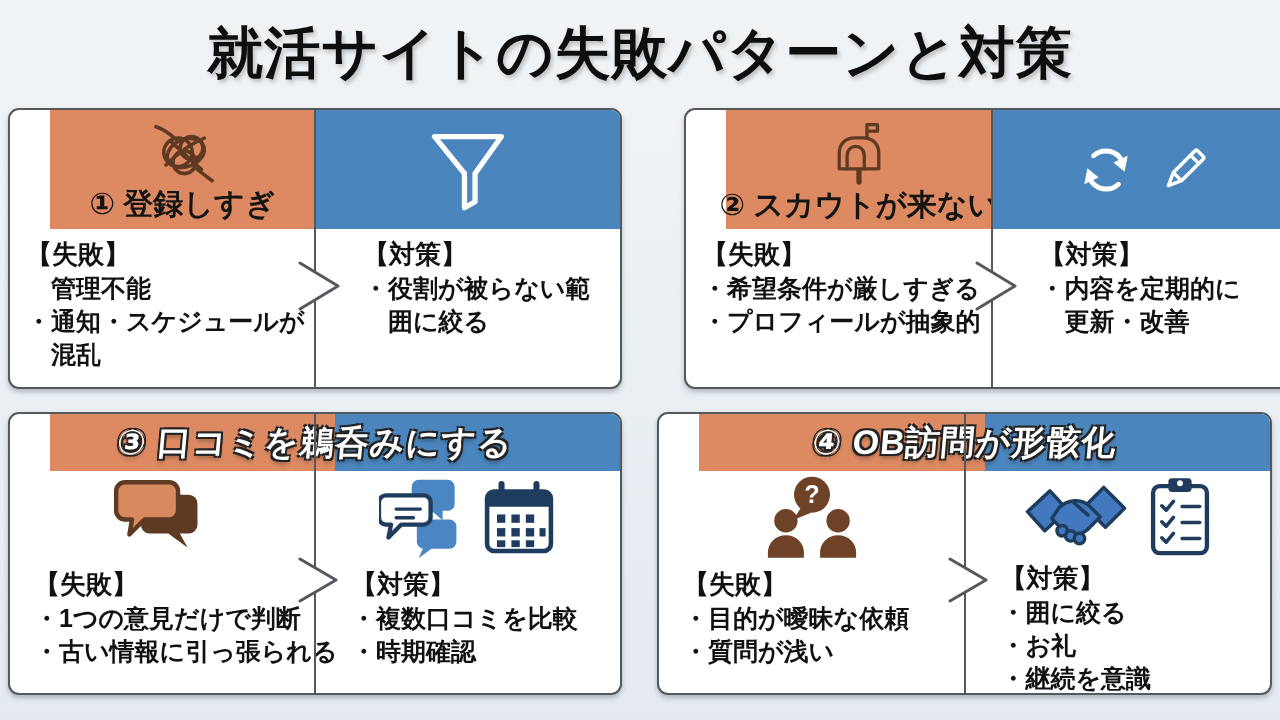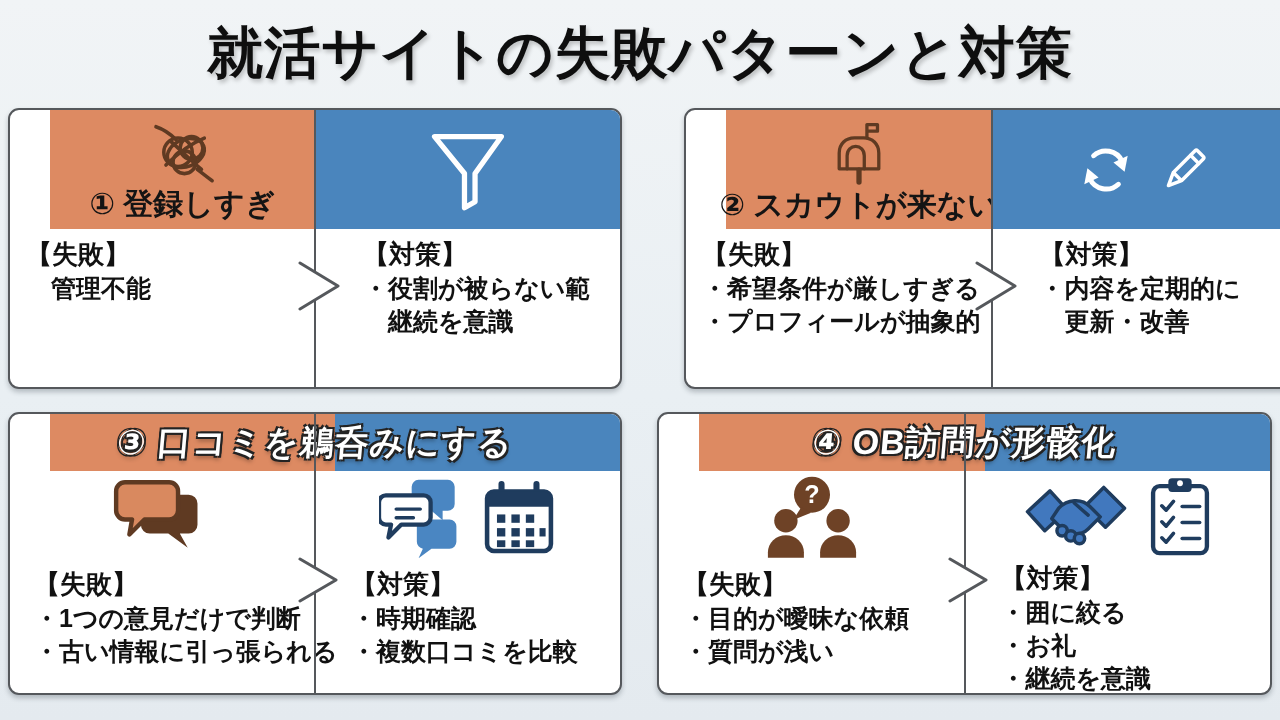--- a/index.html
+++ b/index.html
@@ -98,36 +98,38 @@
         </svg>
         <div class="head-title">① 登録しすぎ</div>
       </div>
       <div class="body">
         <div class="label">【失敗】</div>
         <ul class="blist">
             <li>
               <div class="ln cont">管理不能</div>
             </li>
             <li>
+              <div class="ln">・通知・スケジュールが</div>
+              <div class="ln cont">混乱</div>
             </li>
           </ul>
       </div>
     </div>
     <div class="half rgt">
       <div class="head blue">
         <svg width="88" height="90" viewBox="0 0 100 100" fill="none" stroke="#FFFFFF" stroke-width="6" stroke-linejoin="round" stroke-linecap="round">
           <path d="M12 12 L88 12 L58 54 L58 86 L46 93 L46 54 Z"></path>
         </svg>
       </div>
       <div class="body">
         <div class="label">【対策】</div>
         <ul class="blist">
             <li>
               <div class="ln">・役割が被らない範</div>
-              <div class="ln cont">継続を意識</div>
+              <div class="ln cont">囲に絞る</div>
             </li>
           </ul>
       </div>
     </div>
     <div class="divider"></div>
     <svg class="chevron" width="44" height="52" viewBox="0 0 44 52">
       <path d="M2 3 L40 26 L2 49" fill="#FFFFFF" stroke="#55585C" stroke-width="3" stroke-linejoin="round" stroke-linecap="round"></path>
     </svg>
   </section>
 
@@ -235,24 +237,24 @@
               <rect x="21" y="78" width="11" height="9"></rect>
                 <rect x="40" y="78" width="11" height="9"></rect>
                 <rect x="59" y="78" width="11" height="9"></rect>
             </g>
           </svg>
         </div>
         <div class="txt">
           <div class="label">【対策】</div>
           <ul class="blist">
               <li>
+                <div class="ln">・複数口コミを比較</div>
+              </li>
+              <li>
                 <div class="ln">・時期確認</div>
-              </li>
-              <li>
-                <div class="ln">・複数口コミを比較</div>
               </li>
             </ul>
         </div>
       </div>
     </div>
     <div class="divider"></div>
     <svg class="chevron" width="44" height="48" viewBox="0 0 44 48">
       <path d="M2 3 L38 24 L2 45" fill="#FFFFFF" stroke="#55585C" stroke-width="3" stroke-linejoin="round" stroke-linecap="round"></path>
     </svg>
   </section>

